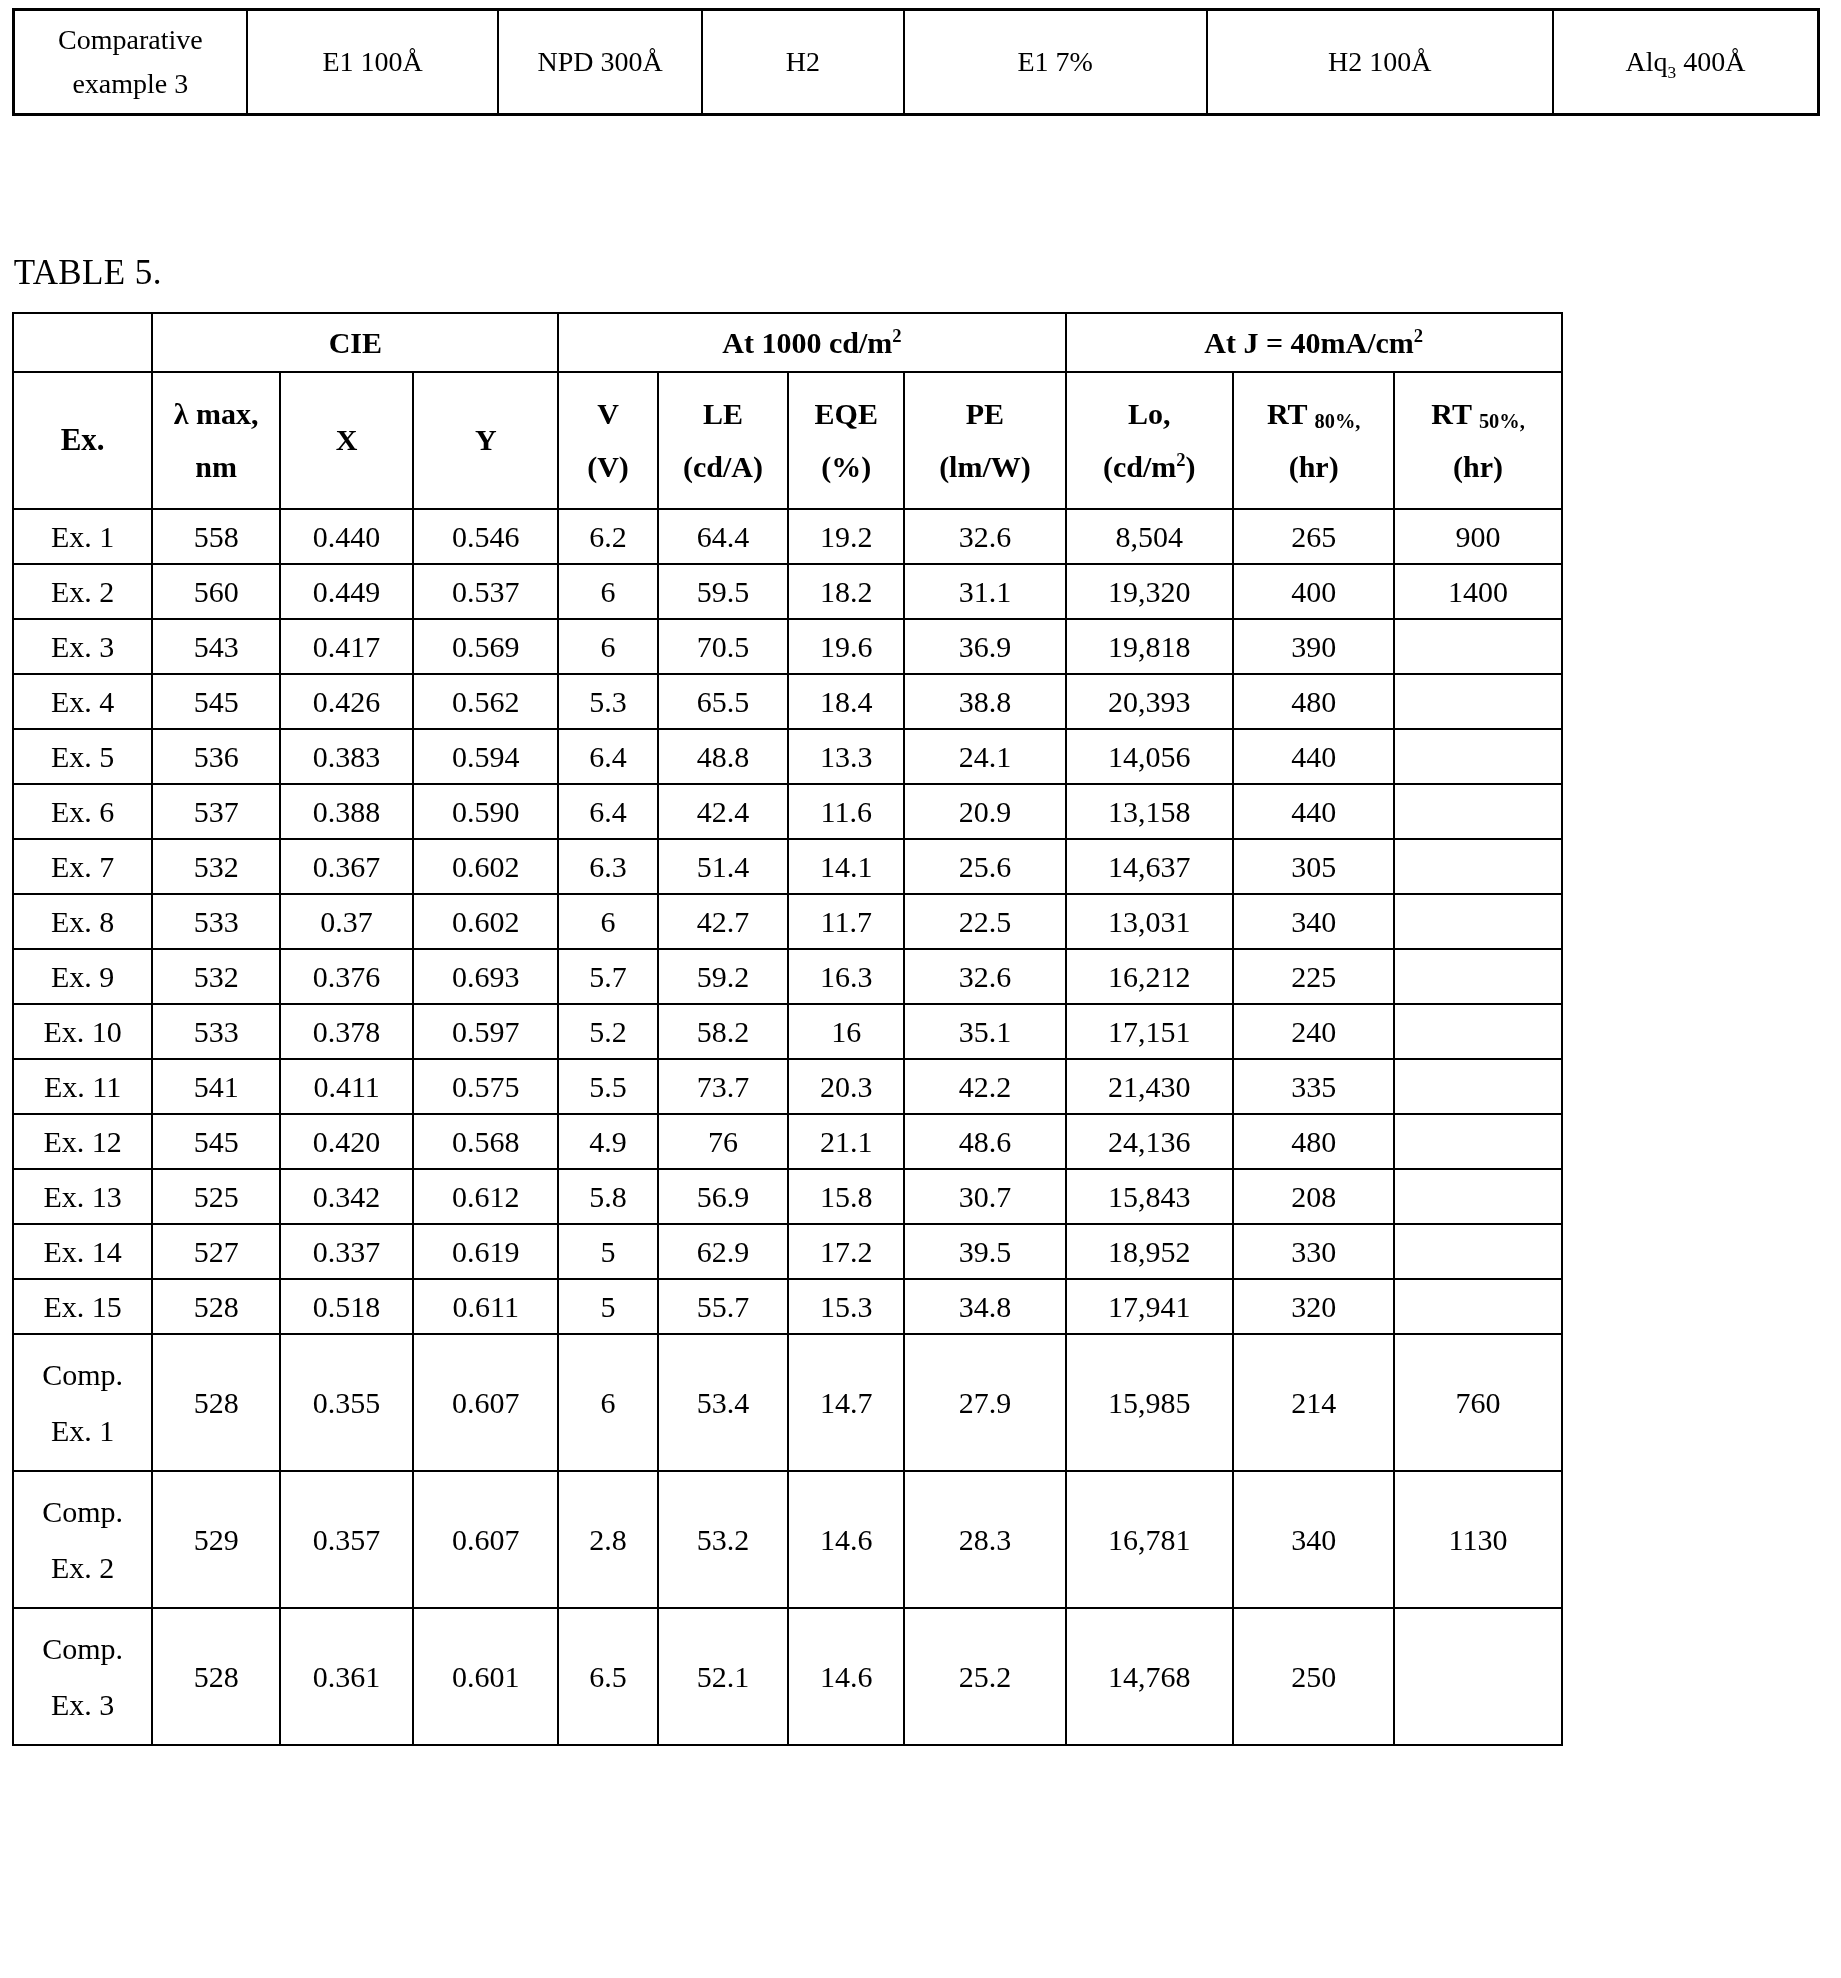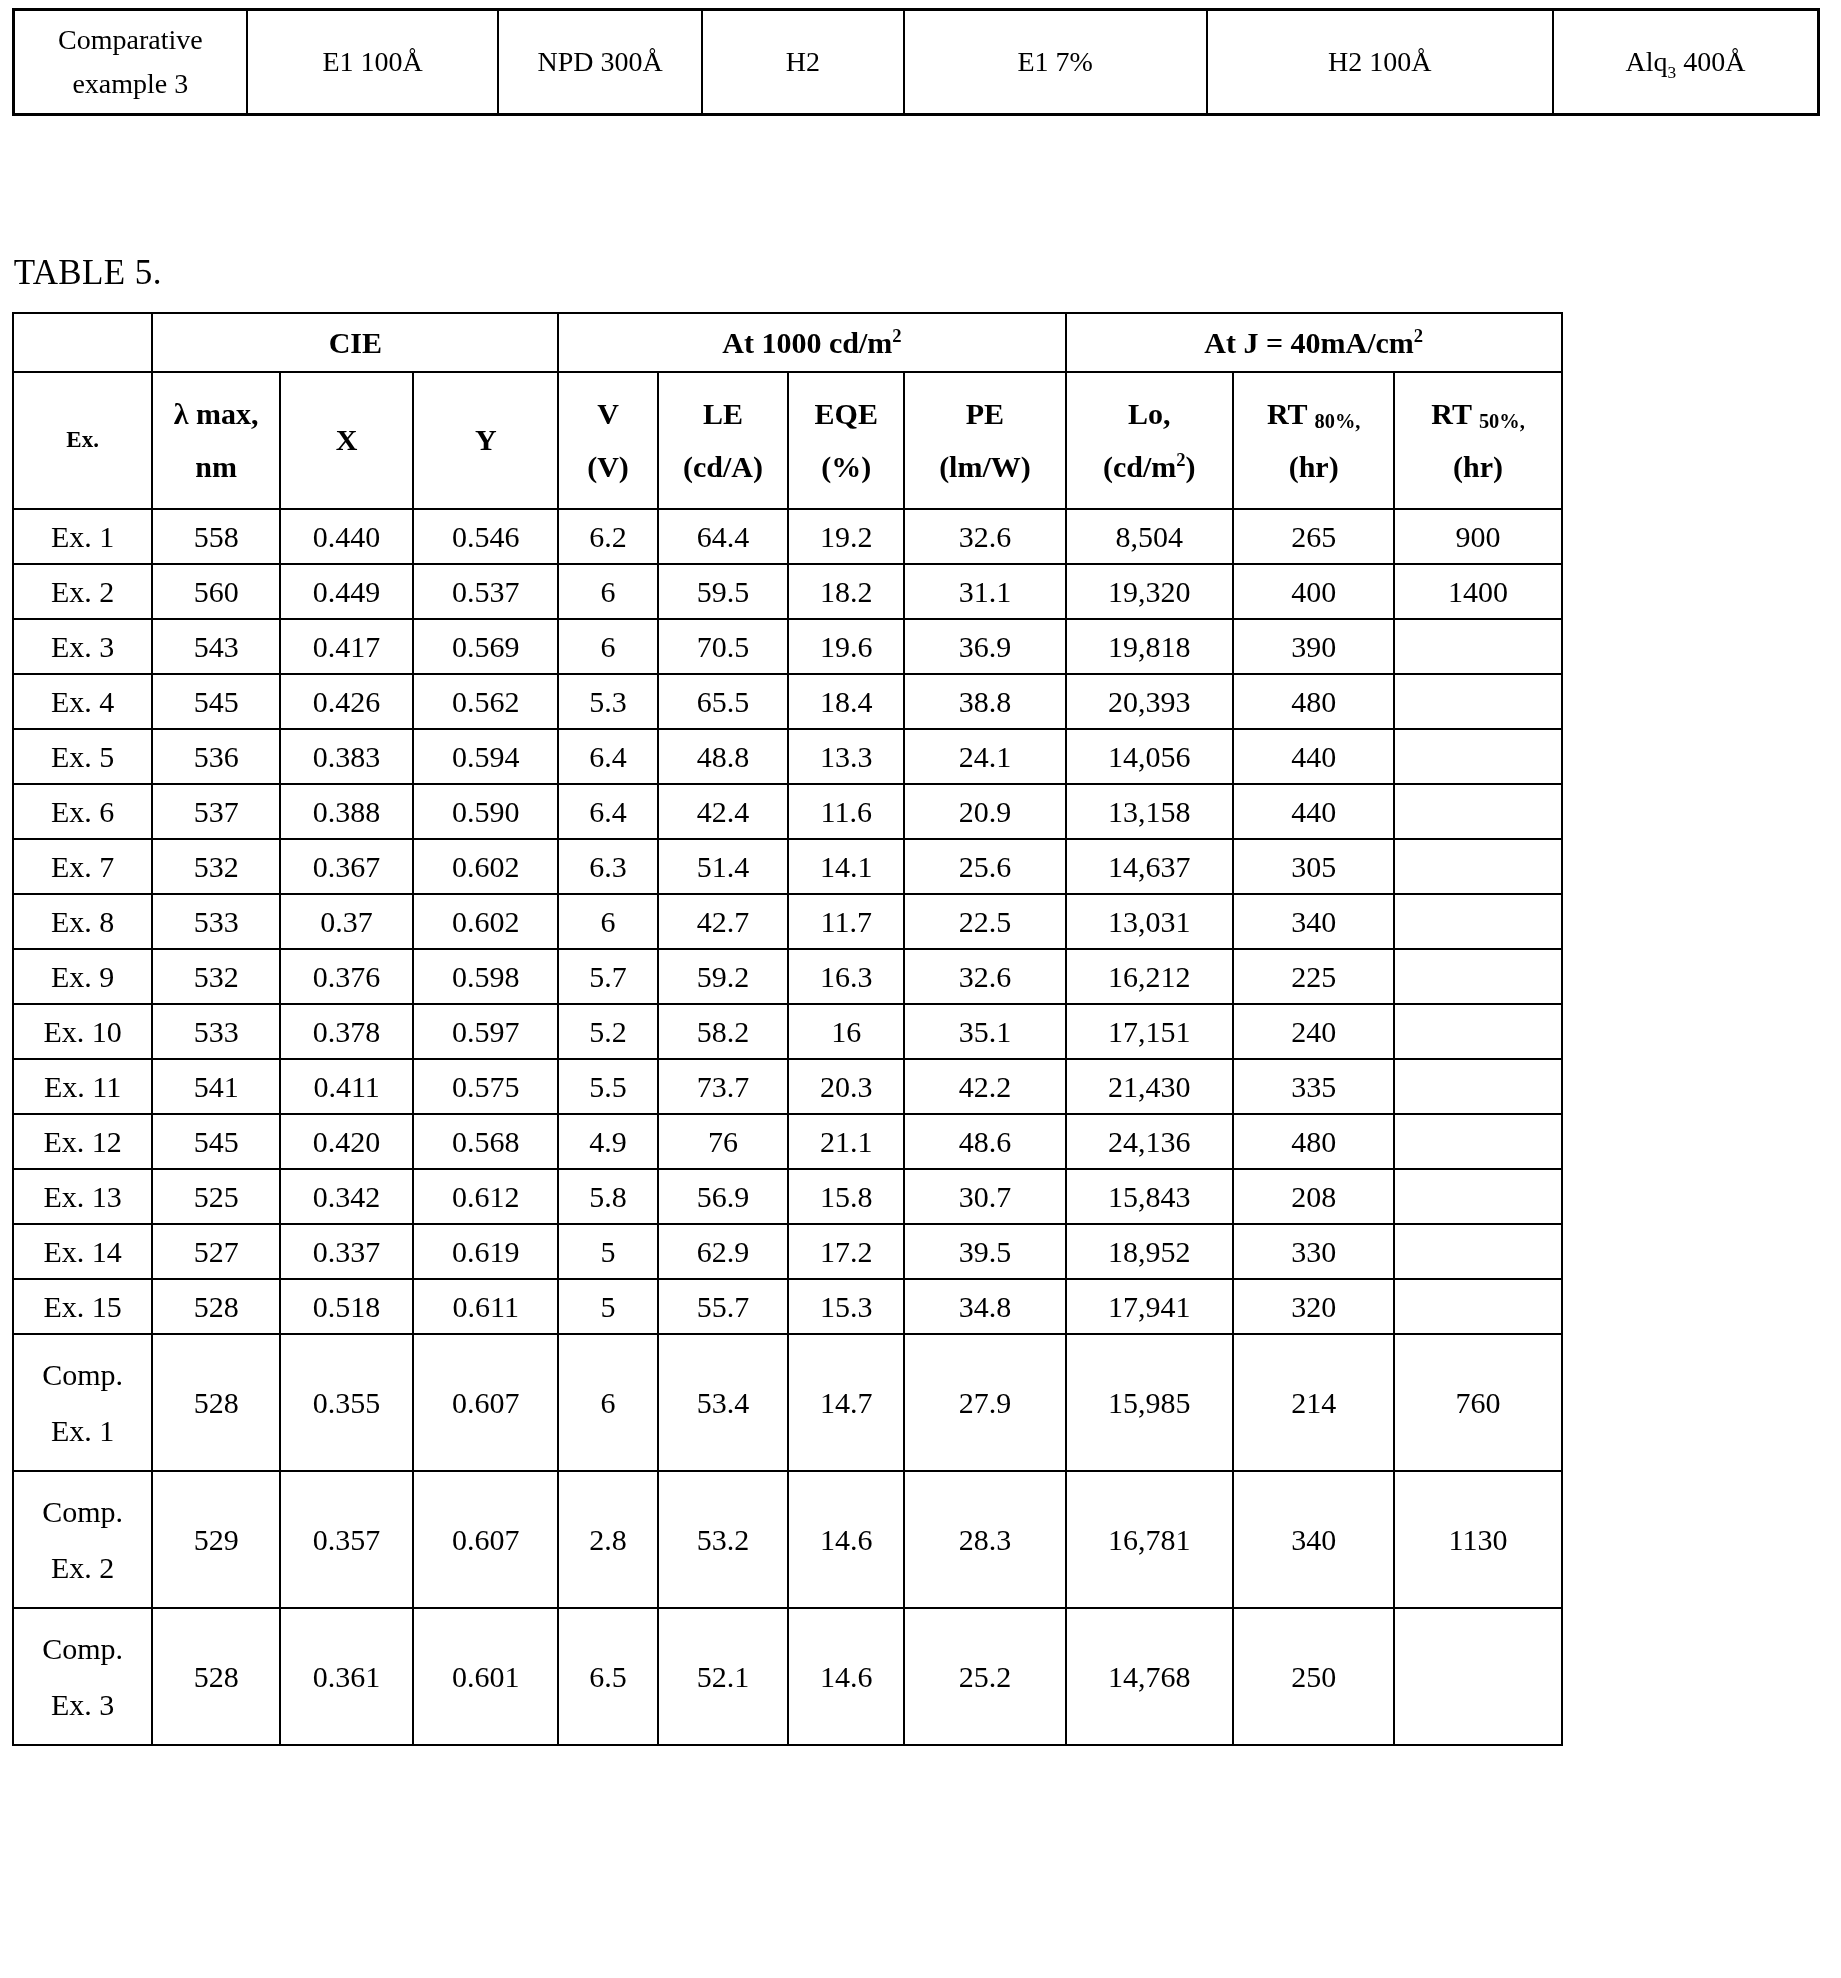--- a/index.html
+++ b/index.html
@@ -87,21 +87,21 @@
     border-bottom: none;
   }
   #main-table td.hdr-sub {
     font-weight: bold;
     height: 135px;
     line-height: 1.75;
     border-top: 2.9px solid #000;
   }
   #main-table td.hdr-ex {
     font-weight: bold;
-    font-size: 23px;
+    font-size: 31px;
   }
   #main-table td.cell {
     height: 53px;
     font-size: 30px;
   }
   #main-table tr.comp-row td {
     height: 135px;
     line-height: 1.85;
   }
   sup { font-size: 0.62em; vertical-align: super; line-height: 0; }
@@ -276,21 +276,21 @@
           <td class="cell"><span>11.7</span></td>
           <td class="cell"><span>22.5</span></td>
           <td class="cell"><span>13,031</span></td>
           <td class="cell"><span>340</span></td>
           <td class="cell"><span></span></td>
         </tr>
         <tr>
           <td class="cell"><span>Ex. 9</span></td>
           <td class="cell"><span>532</span></td>
           <td class="cell"><span>0.376</span></td>
-          <td class="cell"><span>0.598</span></td>
+          <td class="cell"><span>0.693</span></td>
           <td class="cell"><span>5.7</span></td>
           <td class="cell"><span>59.2</span></td>
           <td class="cell"><span>16.3</span></td>
           <td class="cell"><span>32.6</span></td>
           <td class="cell"><span>16,212</span></td>
           <td class="cell"><span>225</span></td>
           <td class="cell"><span></span></td>
         </tr>
         <tr>
           <td class="cell"><span>Ex. 10</span></td>

